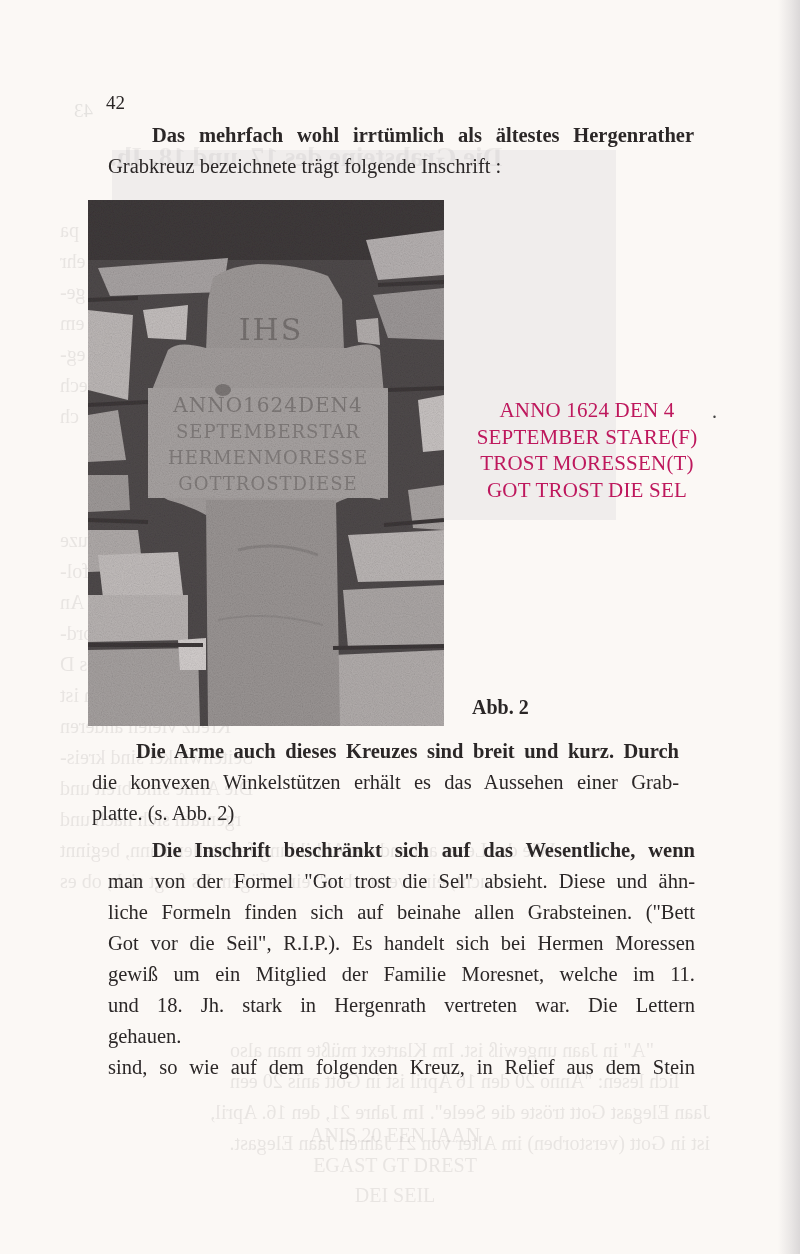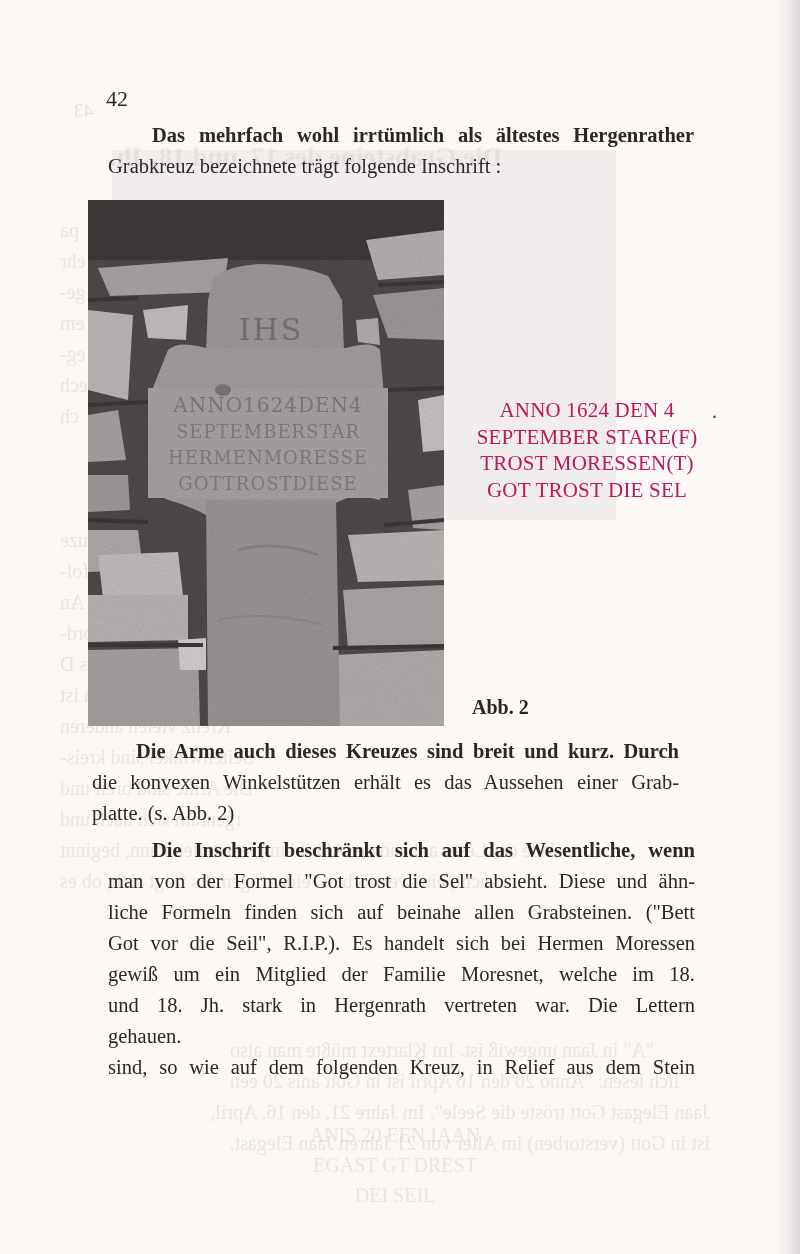--- a/index.html
+++ b/index.html
@@ -22,21 +22,21 @@
     transform: scaleX(-1); white-space: nowrap;
     font-size: 20px; line-height: 31px;
   }
   .ghost-heading { left: 110px; top: 142px; font-size: 27px; font-weight: bold; color: rgba(120,115,115,0.10); }
   .ghost-block1 { left: 60px; top: 215px; width: 680px; text-align: right; }
   .ghost-block2 { left: 230px; top: 1035px; width: 480px; text-align: right; }
   .ghost-inscr { position: absolute; left: 260px; top: 1120px; width: 270px; text-align: center;
     color: rgba(120,115,115,0.14); font-size: 20px; line-height: 30px; }
 
   .page-number {
-    position: absolute; left: 106px; top: 86px; font-size: 22px; color: #2a2626;
+    position: absolute; left: 106px; top: 92px; font-size: 19px; color: #2a2626;
   }
   .ghost-pnum { position: absolute; left: 74px; top: 100px; font-size: 19px; color: rgba(130,125,125,0.18); }
 
   .para {
     position: absolute; font-size: 20.5px; line-height: 31px; color: #2b2727;
     text-align: justify; text-align-last: left;
   }
   .para .line { display: block; text-align: justify; text-align-last: justify; }
   .para .line.last { text-align-last: left; }
   .p1 { left: 108px; top: 120px; width: 586px; }
@@ -189,17 +189,17 @@
   <span class="line indent">Die Arme auch dieses Kreuzes sind breit und kurz. Durch</span>
   <span class="line">die konvexen Winkelstützen erhält es das Aussehen einer Grab-</span>
   <span class="line last">platte. (s. Abb. 2)</span>
 </div>
 
 <div class="para p3">
   <span class="line indent">Die Inschrift beschränkt sich auf das Wesentliche, wenn</span>
   <span class="line">man von der Formel "Got trost die Sel" absieht. Diese und ähn-</span>
   <span class="line">liche Formeln finden sich auf beinahe allen Grabsteinen. ("Bett</span>
   <span class="line">Got vor die Seil", R.I.P.). Es handelt sich bei Hermen Moressen</span>
-  <span class="line">gewiß um  ein Mitglied der Familie Moresnet, welche im 18.</span>
+  <span class="line">gewiß um  ein Mitglied der Familie Moresnet, welche im 11.</span>
   <span class="line">und 18. Jh. stark in Hergenrath vertreten war. Die Lettern</span>
   <span class="line last">gehauen.</span>
   <span class="line">sind, so wie auf dem folgenden Kreuz, in Relief aus dem Stein</span>
 </div>
 
 </body></html>

